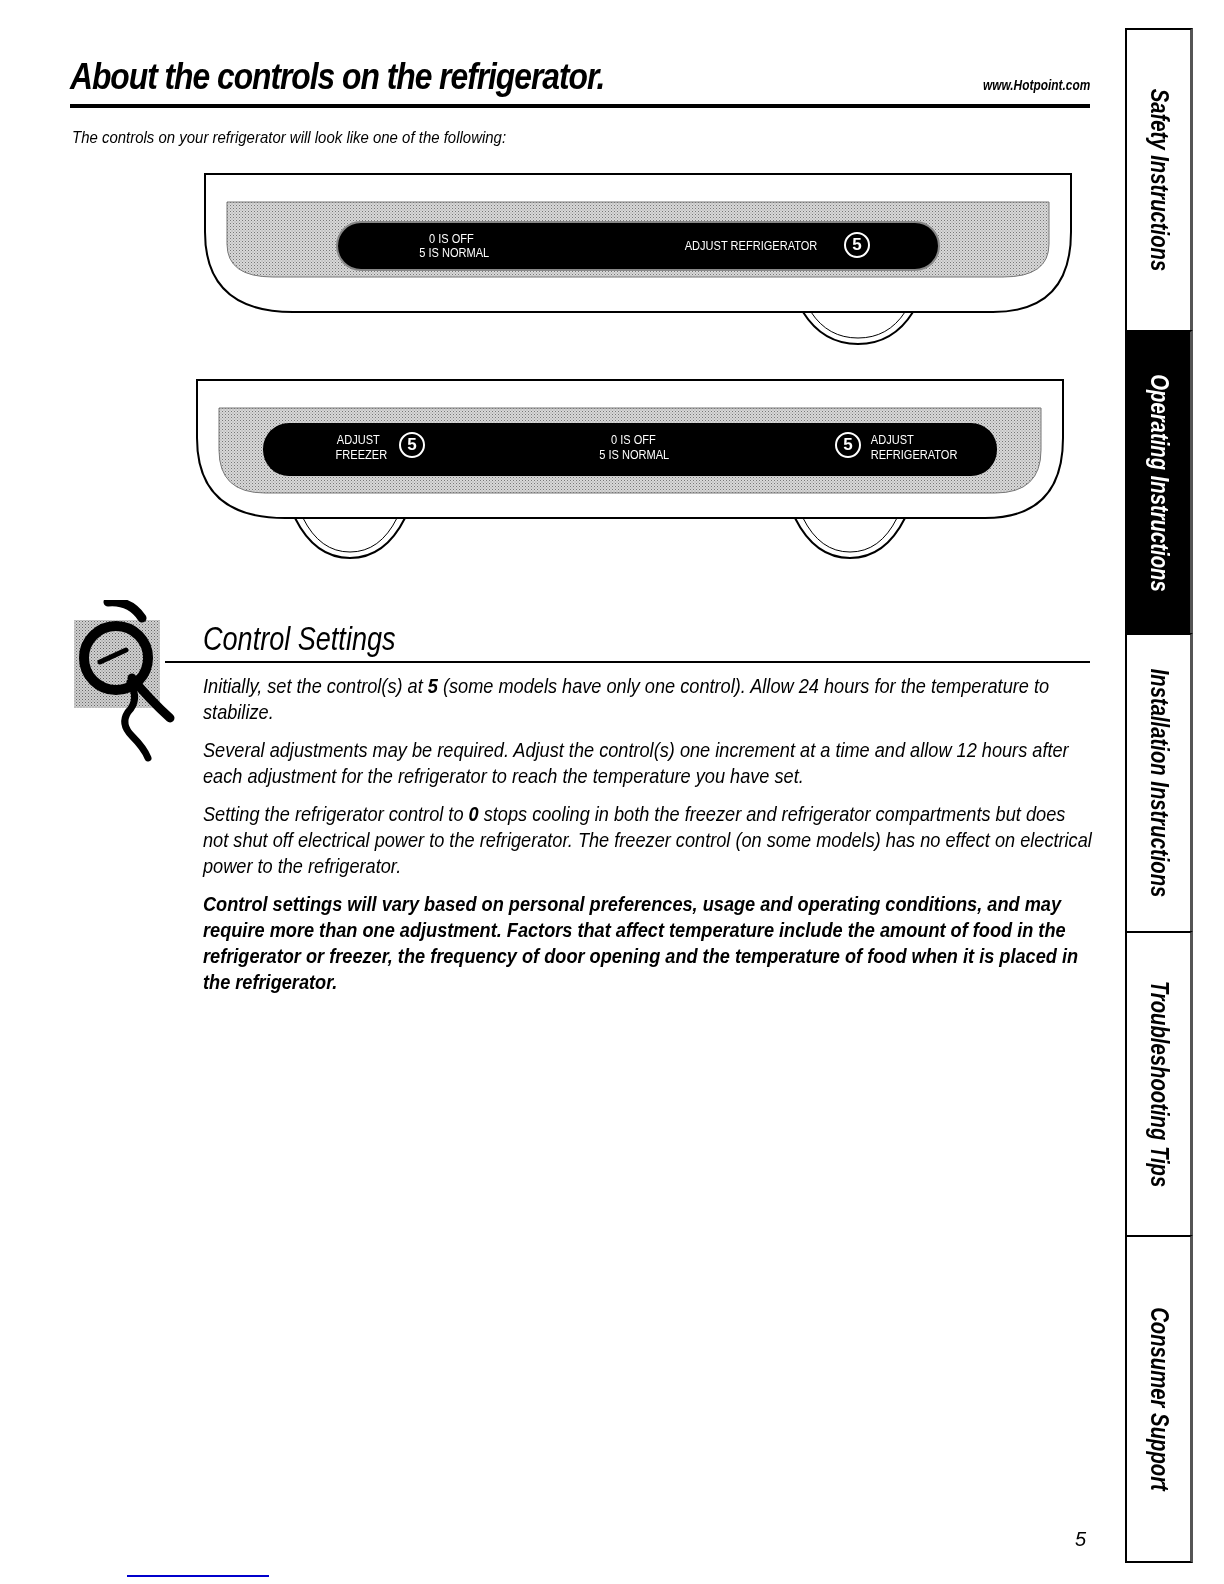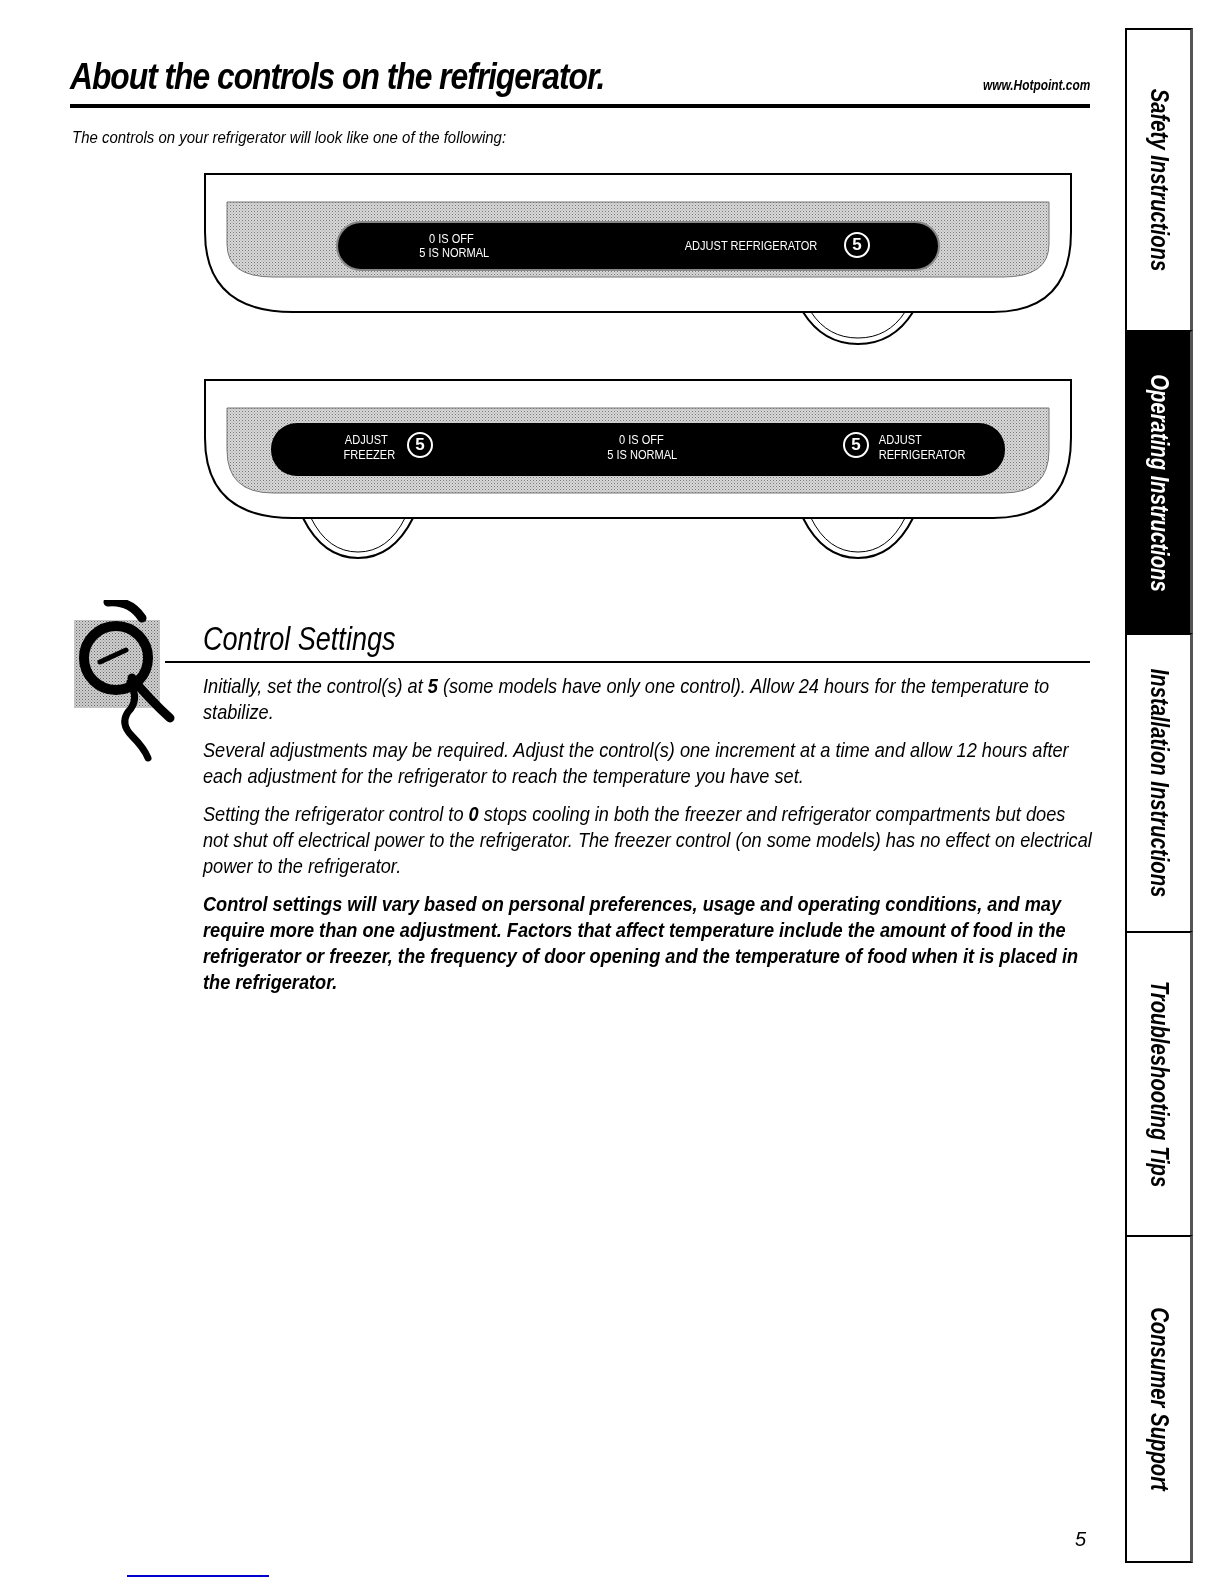--- a/index.html
+++ b/index.html
@@ -65,21 +65,21 @@
     <path d="M2,2 L868,2 L868,60 Q868,140 790,140 L90,140 Q2,140 2,60 Z" fill="#fff" stroke="#000" stroke-width="2"></path>
     <path d="M24,30 L846,30 L846,72 Q846,105 800,105 L70,105 Q24,105 24,72 Z" fill="url(#dots1)" stroke="#777" stroke-width="1"></path>
     <rect x="134" y="50" width="602" height="48" rx="24" ry="24" fill="#000" stroke="#888" stroke-width="2"></rect>
   </svg>
   <div class="plabel" style="left:222px; top:59px;">0 IS OFF</div>
   <div class="plabel" style="left:210px; top:73px;">5 IS NORMAL</div>
   <div class="plabel" style="left:470px; top:66px;">ADJUST REFRIGERATOR</div>
   <div class="knobnum" style="left:641px; top:60px;">5</div>
 </div>
 
-<div class="panel" style="left:203px; top:378px; width:870px; height:190px;">
+<div class="panel" style="left:195px; top:378px; width:870px; height:190px;">
   <svg width="870" height="190" viewBox="0 0 870 190">
     <defs>
       <pattern id="dots2" width="3" height="3" patternUnits="userSpaceOnUse">
         <rect width="3" height="3" fill="#d8d8d8"></rect>
         <rect width="1" height="1" fill="#777"></rect>
         <rect x="1.5" y="1.5" width="1" height="1" fill="#999"></rect>
       </pattern>
     </defs>
     <path d="M100,140 Q120,180 155,180 Q190,180 210,140" fill="#fff" stroke="#000" stroke-width="2"></path>
     <path d="M108,140 Q125,174 155,174 Q185,174 202,140" fill="none" stroke="#000" stroke-width="1"></path>

